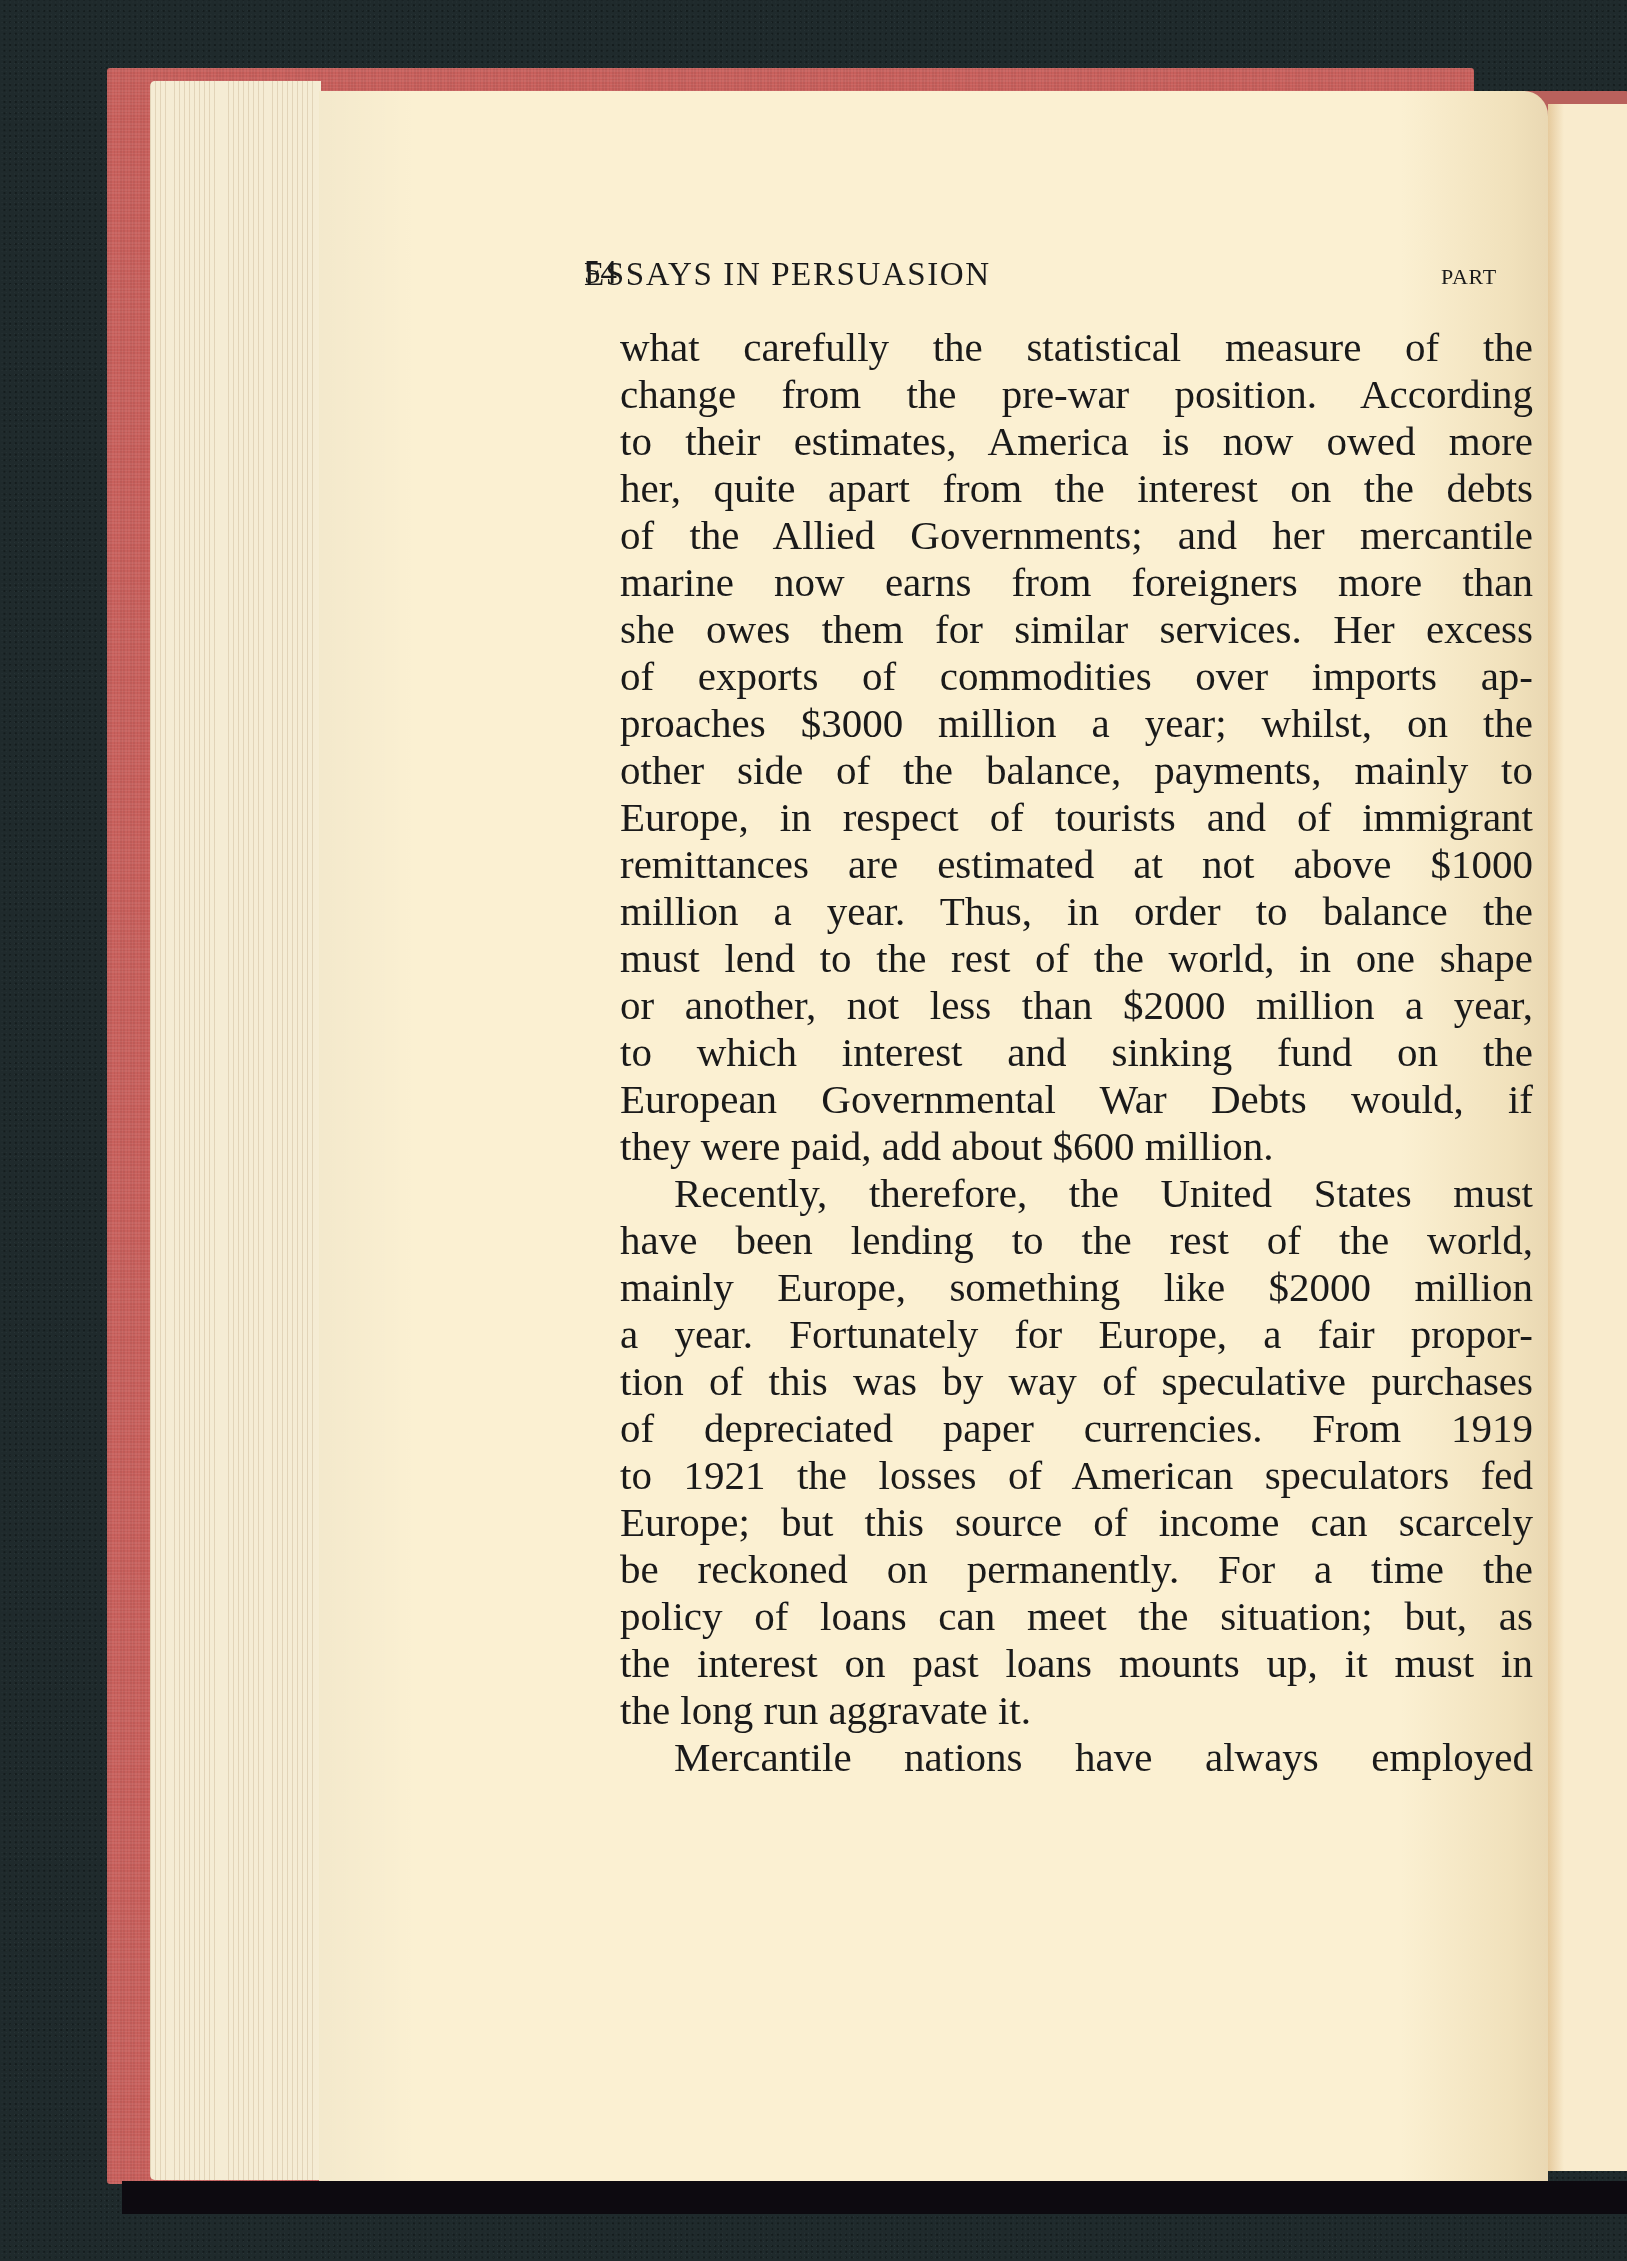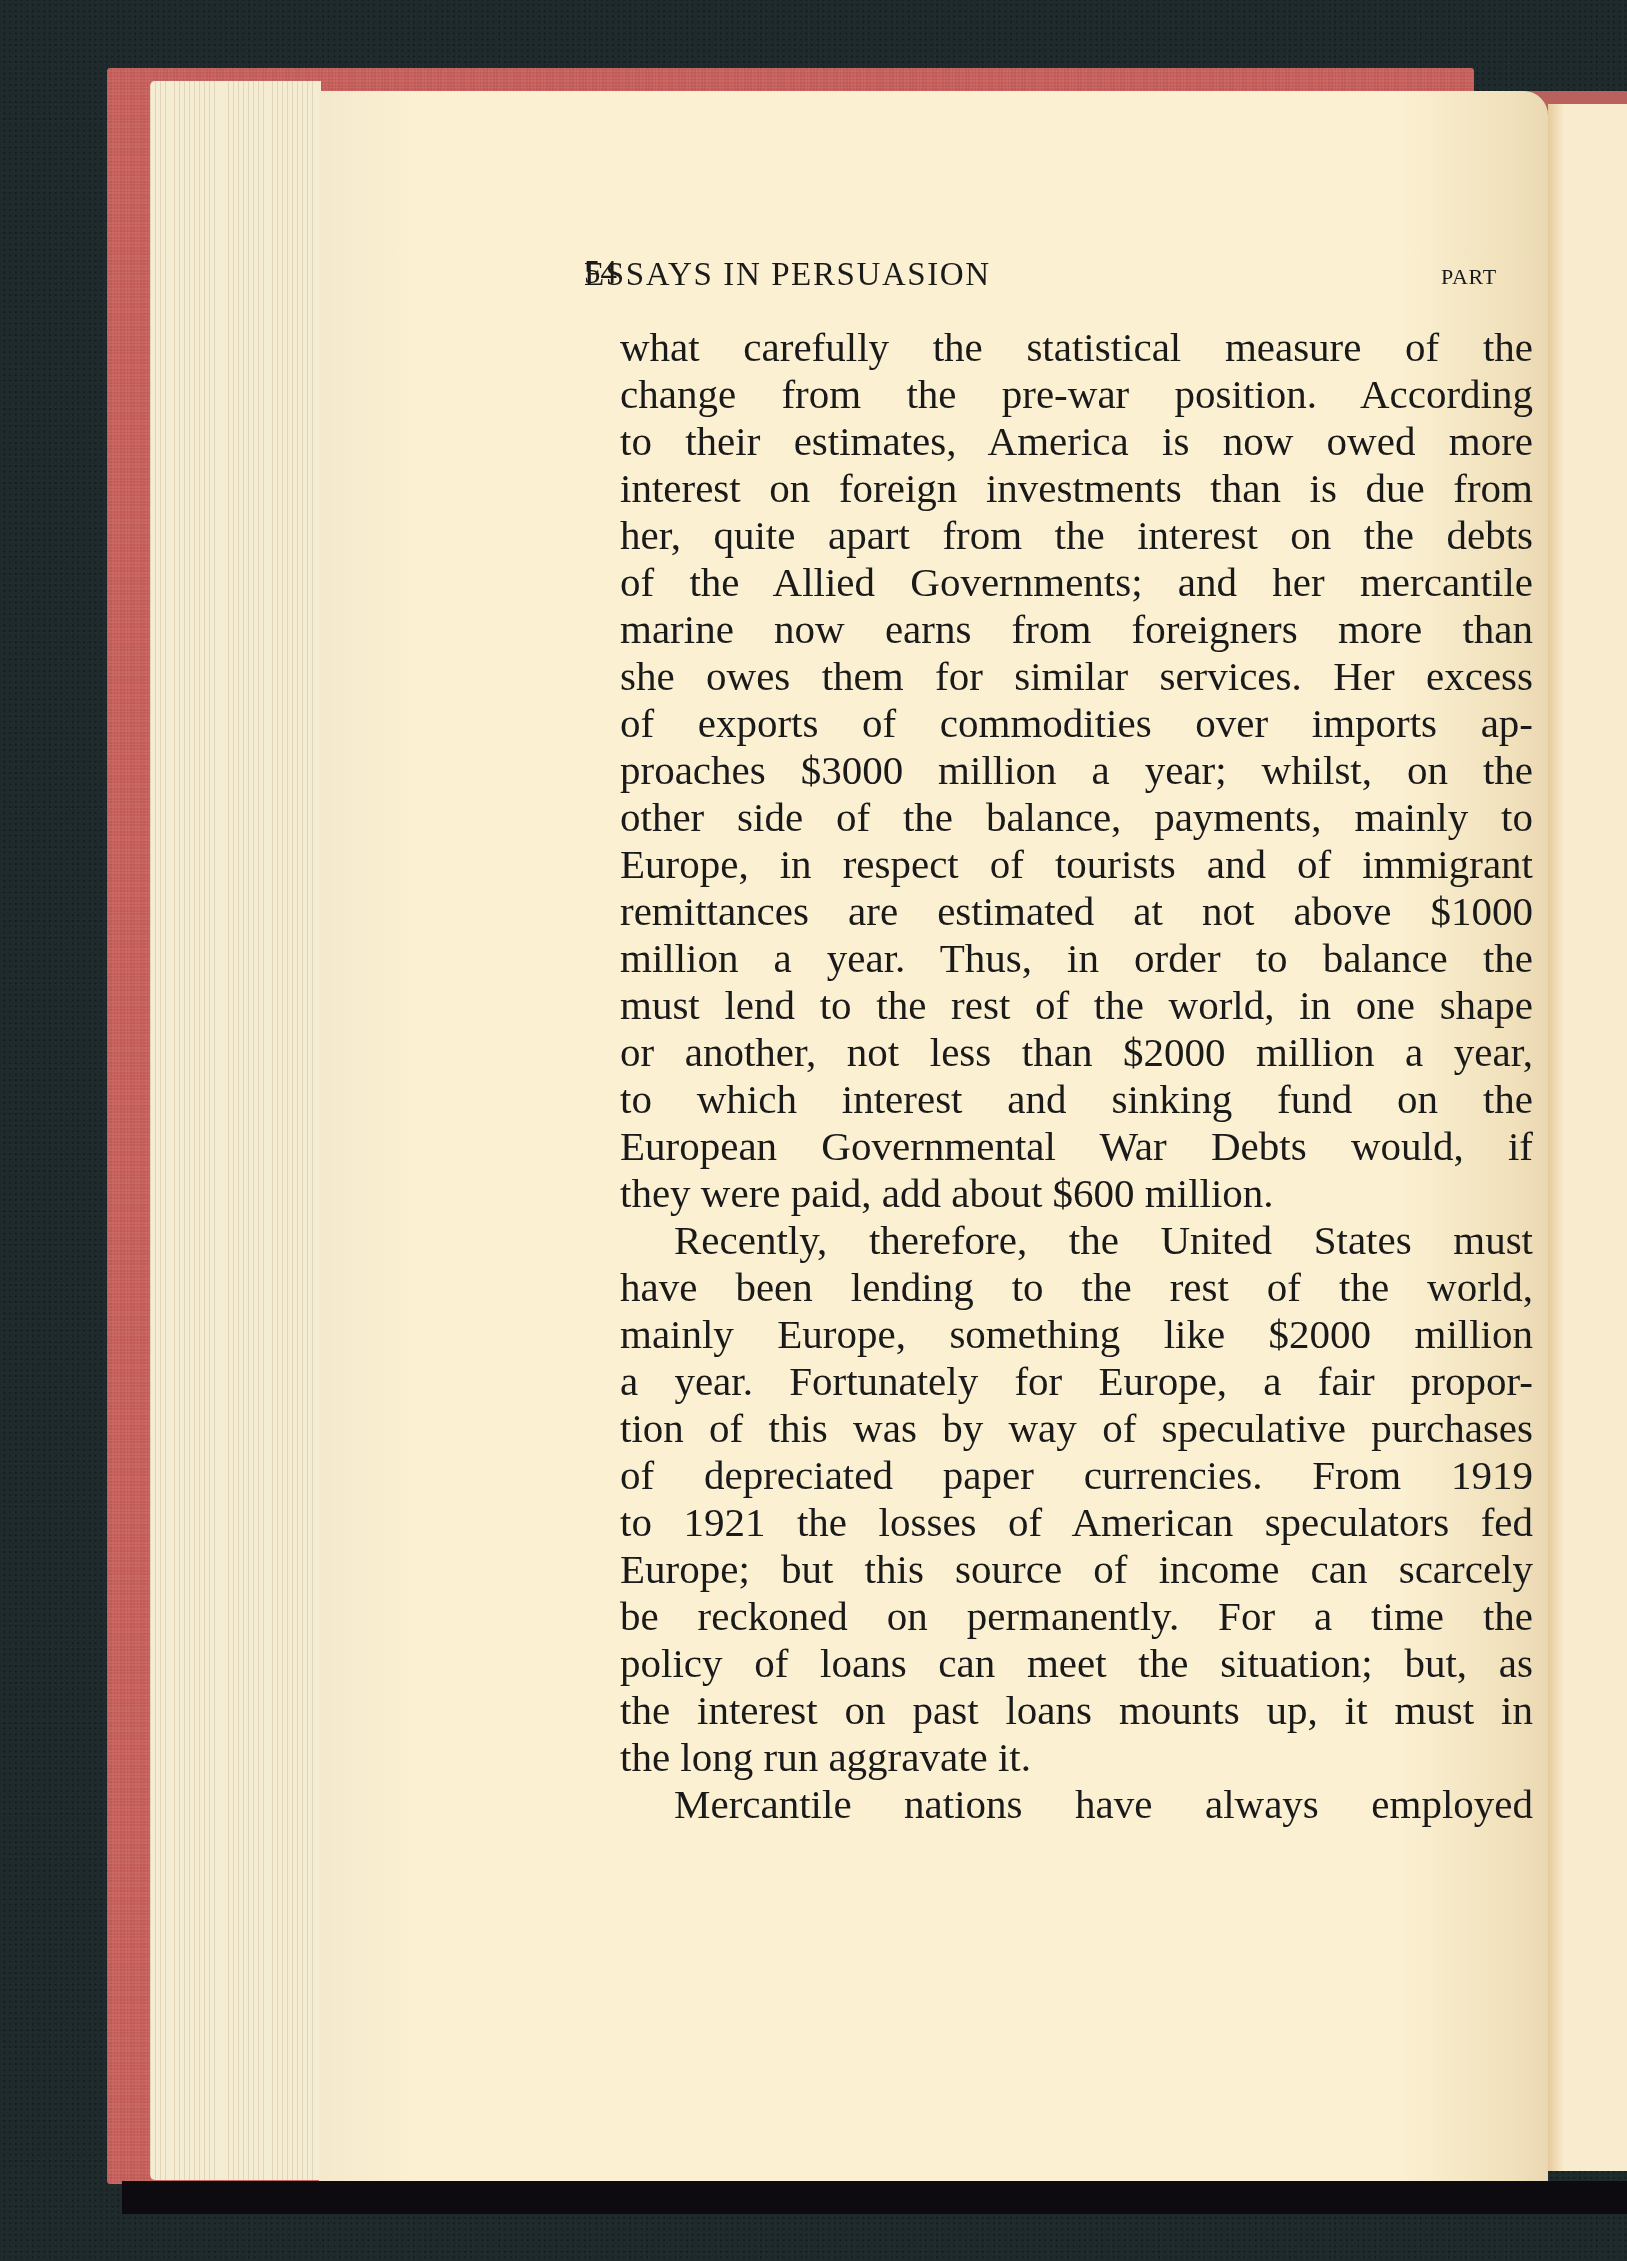--- a/index.html
+++ b/index.html
@@ -78,21 +78,20 @@
 <div class="running-head">
   <span class="page-number">54</span>
   <span class="book-title">ESSAYS IN PERSUASION</span>
   <span class="section-label">PART</span>
 </div>
 
 <div class="text-block" id="text-block">
     <span class="line">what carefully the statistical measure of the</span>
     <span class="line">change from the pre-war position.  According</span>
     <span class="line">to their estimates, America is now owed more</span>
-    <span class="line">interest on foreign investments than is due from</span>
     <span class="line">her, quite apart from the interest on the debts</span>
     <span class="line">of the Allied Governments;  and her mercantile</span>
     <span class="line">marine now earns from foreigners more than</span>
     <span class="line">she owes them for similar services.  Her excess</span>
     <span class="line">of exports of commodities over imports ap-</span>
     <span class="line">proaches $3000 million a year;  whilst, on the</span>
     <span class="line">other side of the balance, payments, mainly to</span>
     <span class="line">Europe, in respect of tourists and of immigrant</span>
     <span class="line">remittances are estimated at not above $1000</span>
     <span class="line">million a year.  Thus, in order to balance the</span>

